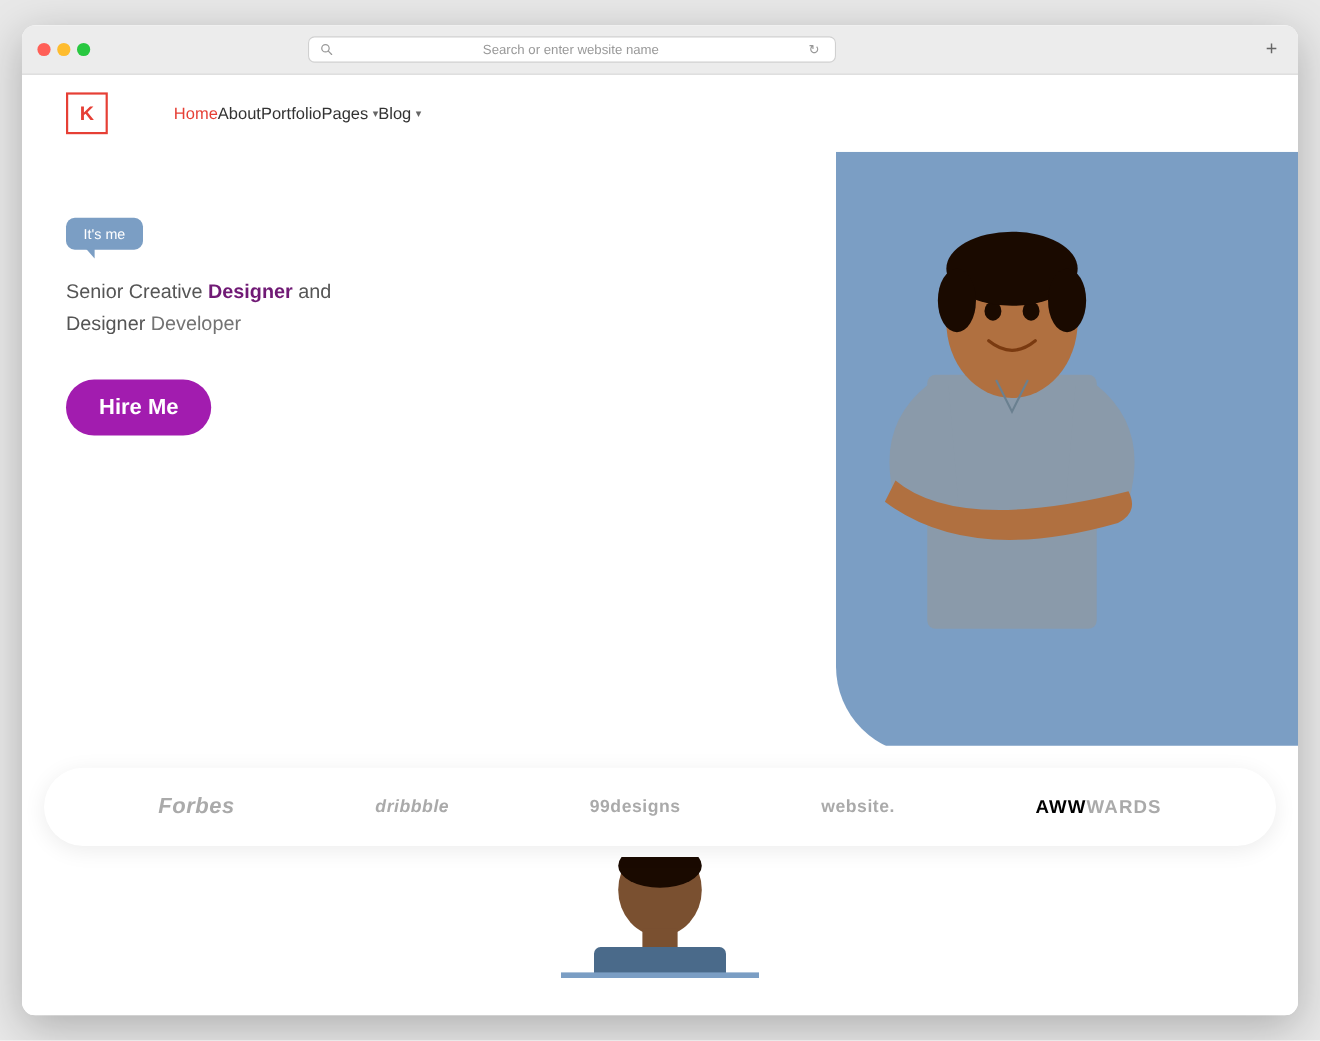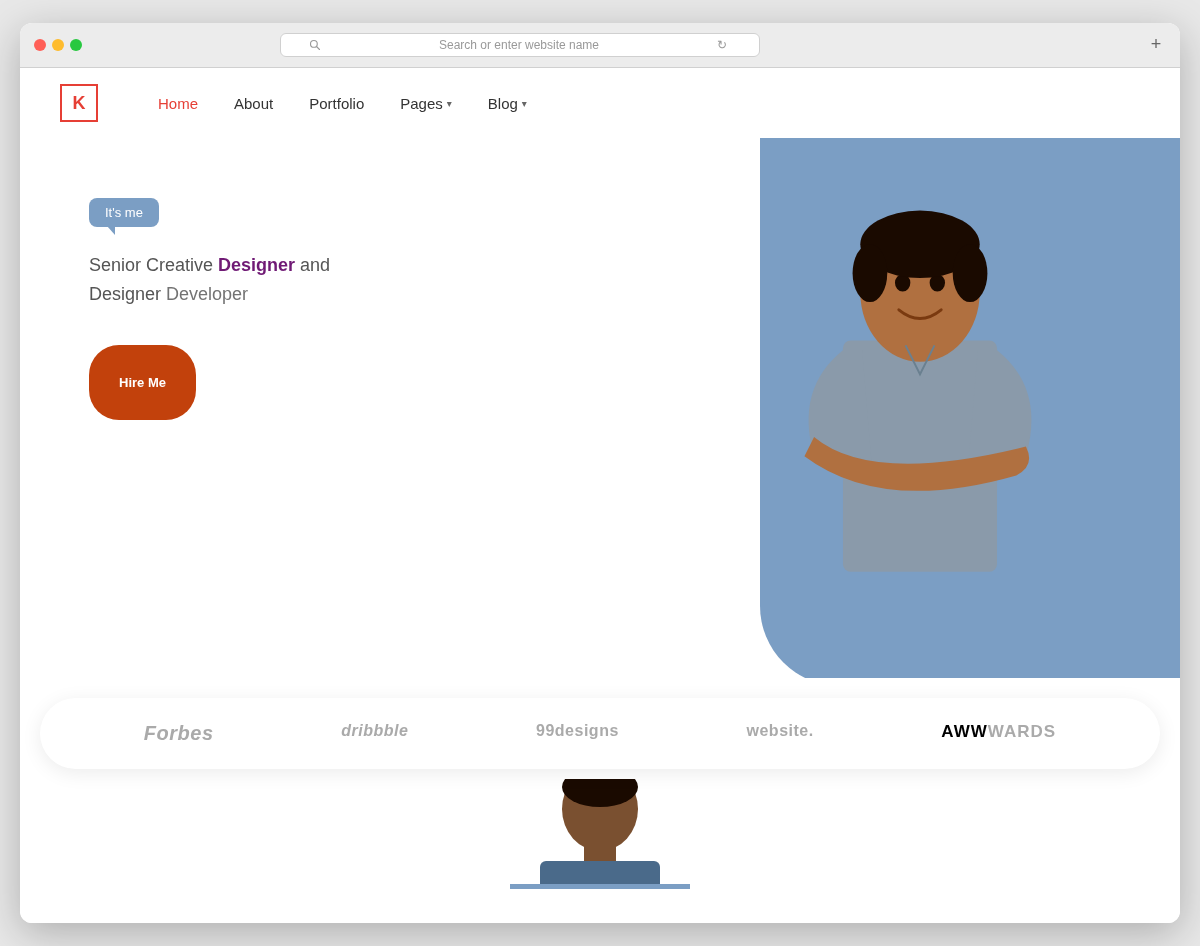--- a/index.html
+++ b/index.html
@@ -48,21 +48,21 @@
     .dot-red { background: #ff5f57; }
     .dot-yellow { background: #febc2e; }
     .dot-green { background: #28c840; }
 
     .url-bar {
       flex: 1;
       max-width: 480px;
       margin: 0 auto;
       background: #fff;
       border-radius: 6px;
-      padding: 4px 28px;
+      padding: 4px 10px;
       display: flex;
       align-items: center;
       gap: 6px;
       border: 1px solid #d0d0d0;
     }
 
     .url-bar-text {
       font-size: 12px;
       color: #999;
       flex: 1;
@@ -121,21 +121,20 @@
     }
 
     .logo-letter {
       font-size: 18px;
       font-weight: 700;
       color: #e63f35;
     }
 
     .nav-links {
       display: flex;
-      gap: 36px;
       align-items: center;
     }
 
     .nav-link {
       font-size: 15px;
       font-weight: 500;
       color: #333;
       cursor: pointer;
       text-decoration: none;
     }
@@ -173,21 +172,20 @@
       background: #7b9ec4;
       border-radius: 0 0 0 80px;
       z-index: 0;
     }
 
     .hero-content {
       position: relative;
       z-index: 2;
       max-width: 500px;
       padding-top: 30px;
-      margin-left: 29px;
     }
 
     .speech-bubble {
       display: inline-block;
       background: #7b9ec4;
       color: #fff;
       font-size: 13px;
       font-weight: 500;
       padding: 7px 16px;
       border-radius: 8px;
@@ -226,26 +224,26 @@
       color: #701a75;
       font-weight: 700;
     }
 
     .hero-subtitle .developer {
       color: #737373;
       font-weight: 400;
     }
 
     .hire-btn {
-      background: #c2410c;
+      background: #a21caf;
       color: #fff;
       border: none;
-      padding: 30px 30px;
+      padding: 14px 30px;
       border-radius: 30px;
-      font-size: 13px;
+      font-size: 20px;
       font-weight: 600;
       cursor: pointer;
     }
 
     
     .person-image {
       position: absolute;
       right: 80px;
       top: -10px;
       width: 360px;
@@ -264,21 +262,21 @@
     }
 
     
     .brands-bar {
       margin: 20px 20px 0;
       background: #fff;
       border-radius: 40px;
       box-shadow: 0 4px 20px rgba(0,0,0,0.08);
       padding: 24px 40px;
       display: flex;
-      align-items: flex-start;
+      align-items: center;
       justify-content: space-around;
       position: relative;
       z-index: 5;
     }
 
     .brand-logo {
       font-size: 16px;
       color: #aaa;
       font-weight: 600;
       letter-spacing: 0.5px;

